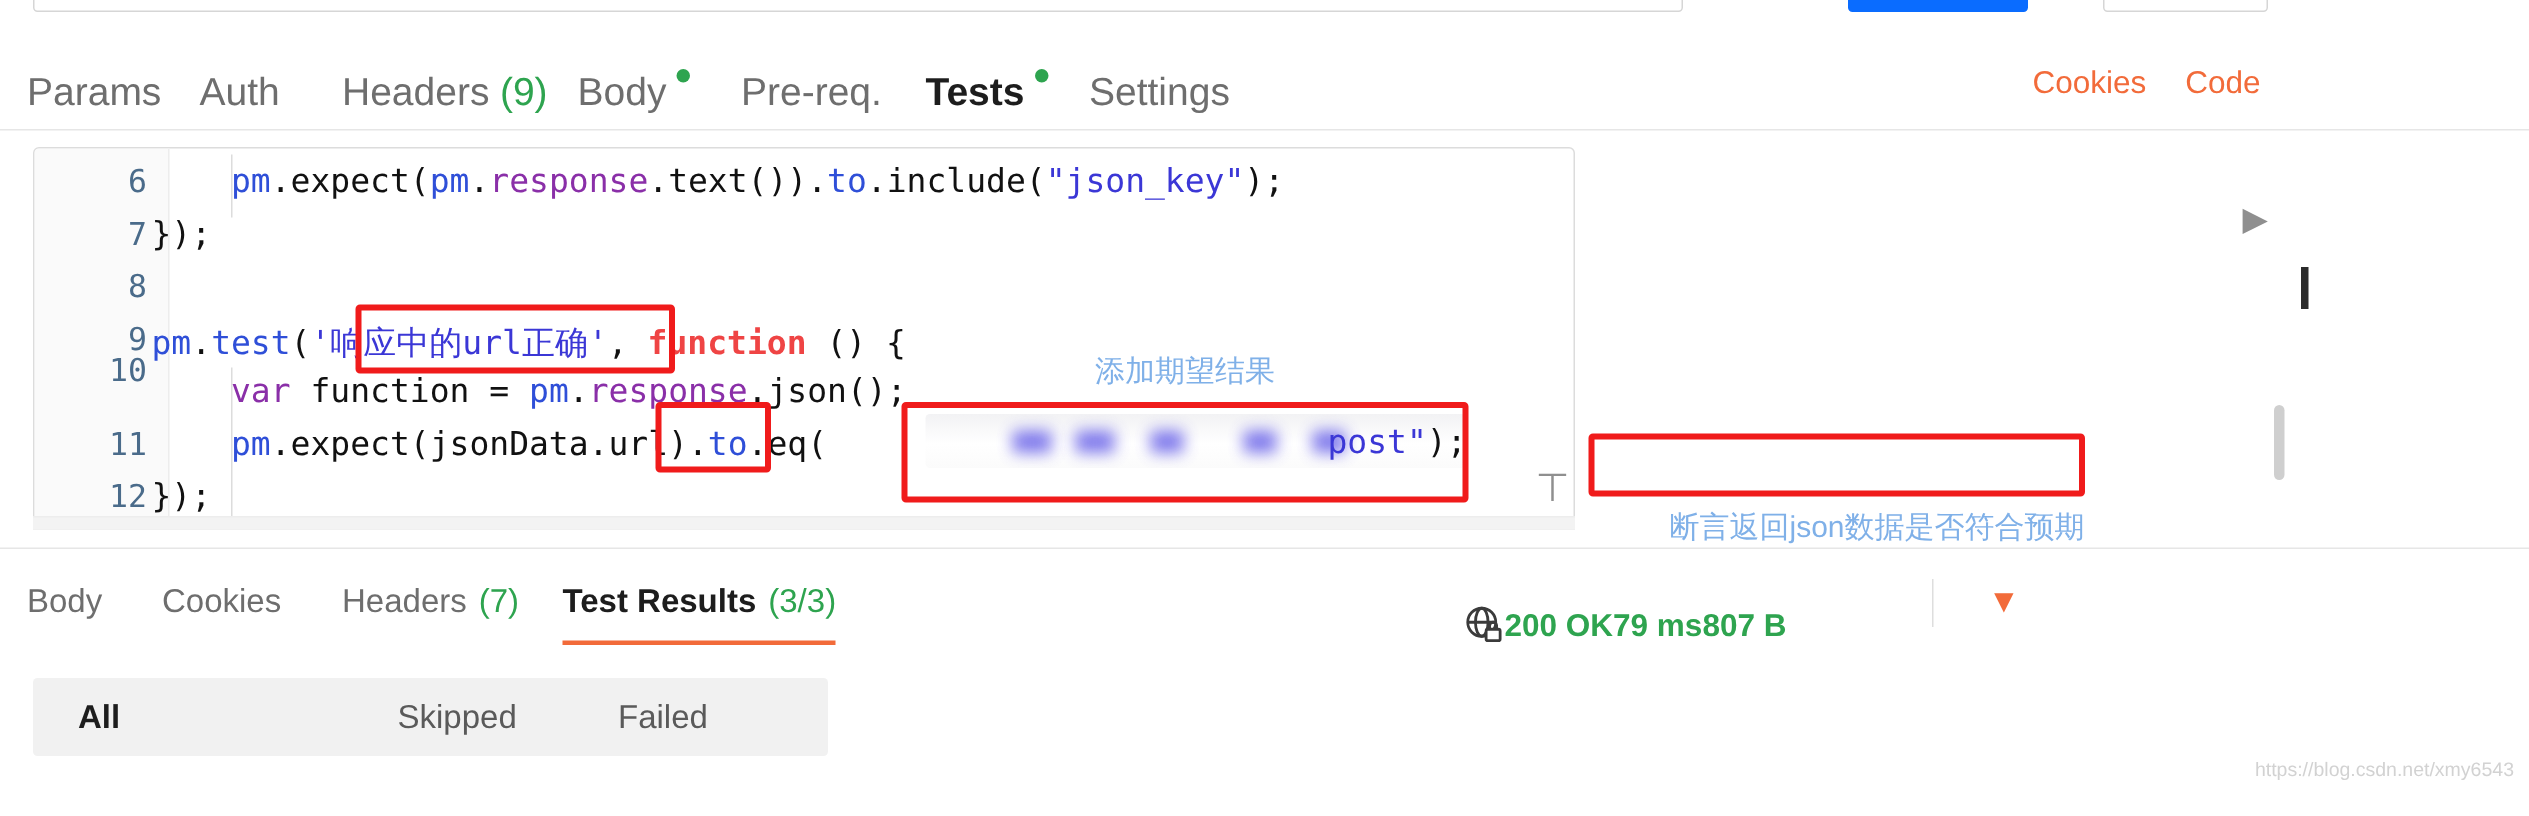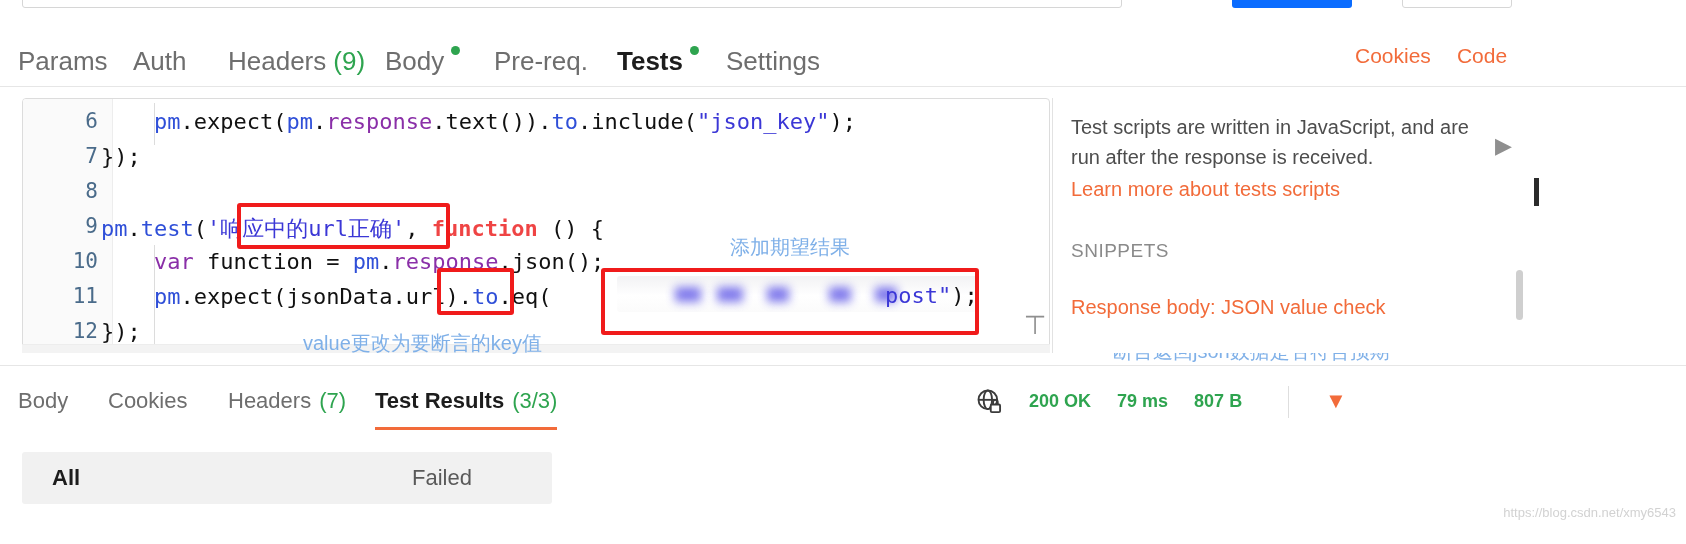--- a/index.html
+++ b/index.html
@@ -167,22 +167,22 @@
   .resp-tab {
     position: absolute; top: 0; height: 58px; display: flex; align-items: center;
     gap: 8px; font-size: 22px; color: #6e6e6e; white-space: nowrap; cursor: pointer;
   }
   .resp-tab.active { color: #1d1d1d; font-weight: bold; }
   .resp-tab .count { color: #2ea44f; font-weight: normal; }
   .resp-tab .underline {
     position: absolute; left: 0; right: 0; bottom: 0; height: 3px; background: #f26b3a;
   }
   .status-group {
-    position: absolute; top: 0; height: 58px; display: flex; align-items: center;
-    gap: 26px; font-size: 18px;
+    position: absolute; top: 0; height: 58px; display: flex; align-items: flex-end;
+    font-size: 21px;
   }
   .status-val { color: #2ea44f; font-weight: bold; }
   .globe-icon { width: 28px; height: 28px; }
   .save-response {
     position: absolute; top: 0; height: 58px; display: flex; align-items: center;
     gap: 12px; font-size: 22px; color: #f26b3a; font-weight: bold; cursor: pointer;
   }
   .vdiv {
     position: absolute; top: 386px; width: 1px; height: 32px; background: #dedede;
   }
@@ -251,21 +251,21 @@
     </div>
   </div>
   <div class="hr-line"></div>
 
   <div class="editor">
     <div class="gutter">
       <div class="ln" style="top:10px">6</div>
       <div class="ln" style="top:45px">7</div>
       <div class="ln" style="top:80px">8</div>
       <div class="ln" style="top:115px">9</div>
-      <div class="ln" style="top:150px">10</div>
+      <div class="ln" style="top:136px">10</div>
       <div class="ln" style="top:185px">11</div>
       <div class="ln" style="top:220px">12</div>
     </div>
 
     <div class="guideline" style="top:4px; height:42px;"></div>
     <div class="guideline" style="top:146px; height:100px;"></div>
 
     <div class="code-line" style="top:10px"><span class="c-dark">    </span><span class="c-blue">pm</span><span class="c-dark">.expect(</span><span class="c-blue">pm</span><span class="c-dark">.</span><span class="c-purple">response</span><span class="c-dark">.text()).</span><span class="c-blue">to</span><span class="c-dark">.include(</span><span class="c-str">"json_key"</span><span class="c-dark">);</span></div>
 
     <div class="code-line" style="top:45px"><span class="c-dark">});</span></div>
@@ -292,29 +292,22 @@
 
   <div class="editor-scroll-h"></div>
   <div class="editor-resize">⊤</div>
 
   <div class="redbox" style="left:237px; top:203px; width:213px; height:46px;"></div>
   <div class="redbox" style="left:437px; top:268px; width:77px; height:47px;"></div>
   <div class="redbox" style="left:601px; top:268px; width:378px; height:67px;"></div>
   <div class="redbox" style="left:1059px; top:289px; width:331px; height:42px;"></div>
 
   <div class="anno" style="left:730px; top:234px;">添加期望结果</div>
-  <div class="anno" style="left:303px; top:330px;">value更改为要断言的key值</div>
   <div class="anno" style="left:1113px; top:338px;">断言返回json数据是否符合预期</div>
 
-  <div class="help-panel">
-    <div class="help-text">Test scripts are written in JavaScript, and are run after the response is received.</div>
-    <div class="help-link">Learn more about tests scripts</div>
-    <div class="snippets-label">SNIPPETS</div>
-    <div class="snippet-item">Response body: JSON value check</div>
-  </div>
   <div class="panel-arrow">▶</div>
   <div class="panel-scroll"></div>
   <div class="edge-marks"></div>
 
   <div class="resp-divider"></div>
   <div class="resp-tabs">
     <div class="resp-tab" style="left:18px">
       <span>Body</span>
     </div>
     <div class="resp-tab" style="left:108px">
@@ -347,20 +340,23 @@
     <div class="save-response" style="left:1325px">
       <span>▼</span>
     </div>
   </div>
   <div class="vdiv" style="left:1288px"></div>
 
   <div class="filter-bar">
     <div class="filter-tab active" style="left:30px">
       <span>All</span>
     </div>
+    <div class="filter-tab" style="left:243px">
+      <span>Skipped</span>
+    </div>
     <div class="filter-tab" style="left:390px">
       <span>Failed</span>
     </div>
   </div>
 
   <div class="bottom-blank"></div>
   <div class="watermark">https://blog.csdn.net/xmy6543</div>
 </div>
 
 </body></html>

